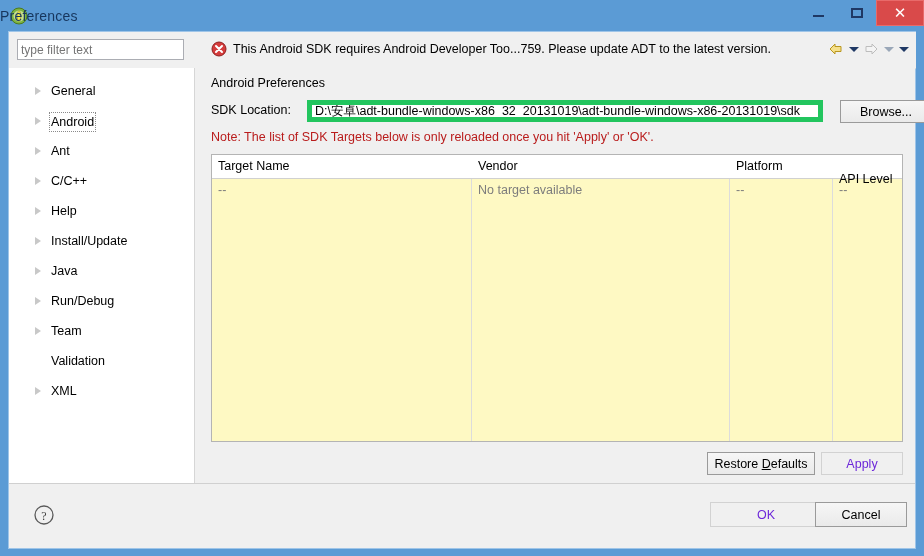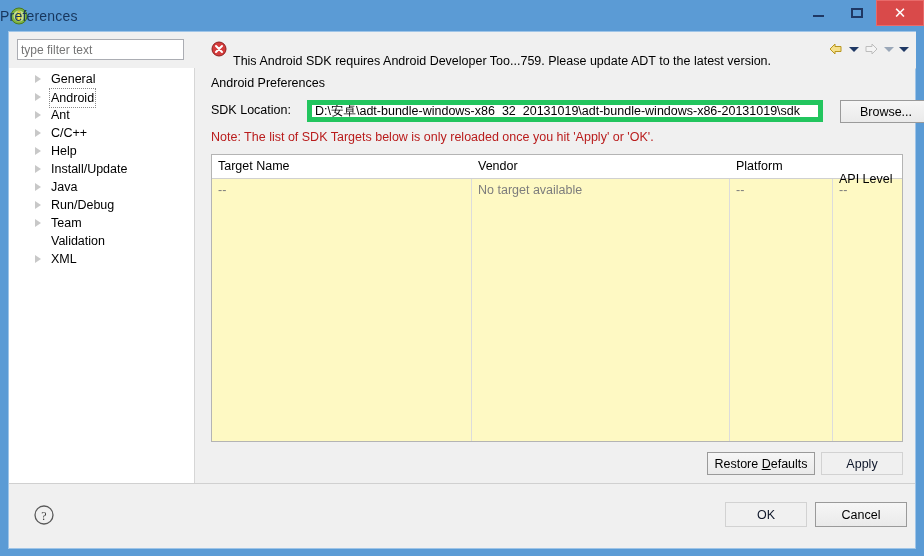--- a/index.html
+++ b/index.html
@@ -131,21 +131,20 @@
     width: 16px; height: 16px;
   }
   .msg-text {
     position: absolute;
     left: 38px; top: 0;
     height: 34px;
     line-height: 34px;
     font-size: 12.5px;
     color: #000;
     white-space: nowrap;
-    margin-top: 12px;
   }
   .nav-icons {
     position: absolute;
     right: 6px; top: 8px;
     display: flex;
     align-items: center;
     gap: 2px;
   }
   .nav-icons .ic { width: 18px; height: 18px; }
   .nav-icons .caret {
@@ -180,20 +179,21 @@
   }
   .tree-item {
     position: relative;
     height: 18px;
     line-height: 18px;
     padding-left: 40px;
     font-size: 12.5px;
     color: #000;
     white-space: nowrap;
     cursor: default;
+    margin-top: 12px;
   }
   .tree-item .arrow {
     position: absolute;
     left: 26px; top: 5px;
     width: 0; height: 0;
     border-top: 4px solid transparent;
     border-bottom: 4px solid transparent;
     border-left: 6px solid #c8c8c8;
   }
   .tree-item .lbl {
@@ -328,21 +328,21 @@
     background: linear-gradient(to bottom, #f6f6f6 0%, #eaeaea 100%);
     border: 1px solid #9a9a9a;
     box-sizing: border-box;
     font-family: inherit;
     font-size: 12.5px;
     color: #000;
     cursor: default;
     text-align: center;
   }
   .btn.disabled {
-    color: #0f172a;
+    color: #6d28d9;
     background: #f0f0f0;
     border: 1px solid #d2d2d2;
   }
   .restore-btn { left: 512px; top: 384px; width: 108px; }
   .apply-btn   { left: 626px; top: 384px; width: 82px; }
   .mn { text-decoration: underline; }
 
   
   .footer {
     position: absolute;
@@ -352,22 +352,22 @@
     background: #f0f0f0;
     border-top: 1px solid #d0d0d0;
   }
   .help-btn {
     position: absolute;
     left: 24px; top: 20px;
     width: 22px; height: 22px;
   }
   .ok-btn {
     position: absolute;
-    right: 108px; top: 18px;
-    width: 82px; height: 25px;
+    right: 93px; top: 18px;
+    width: 112px; height: 25px;
   }
   .cancel-btn {
     position: absolute;
     right: 8px; top: 18px;
     width: 92px; height: 25px;
   }
 </style>
 </head>
 <body>
 

